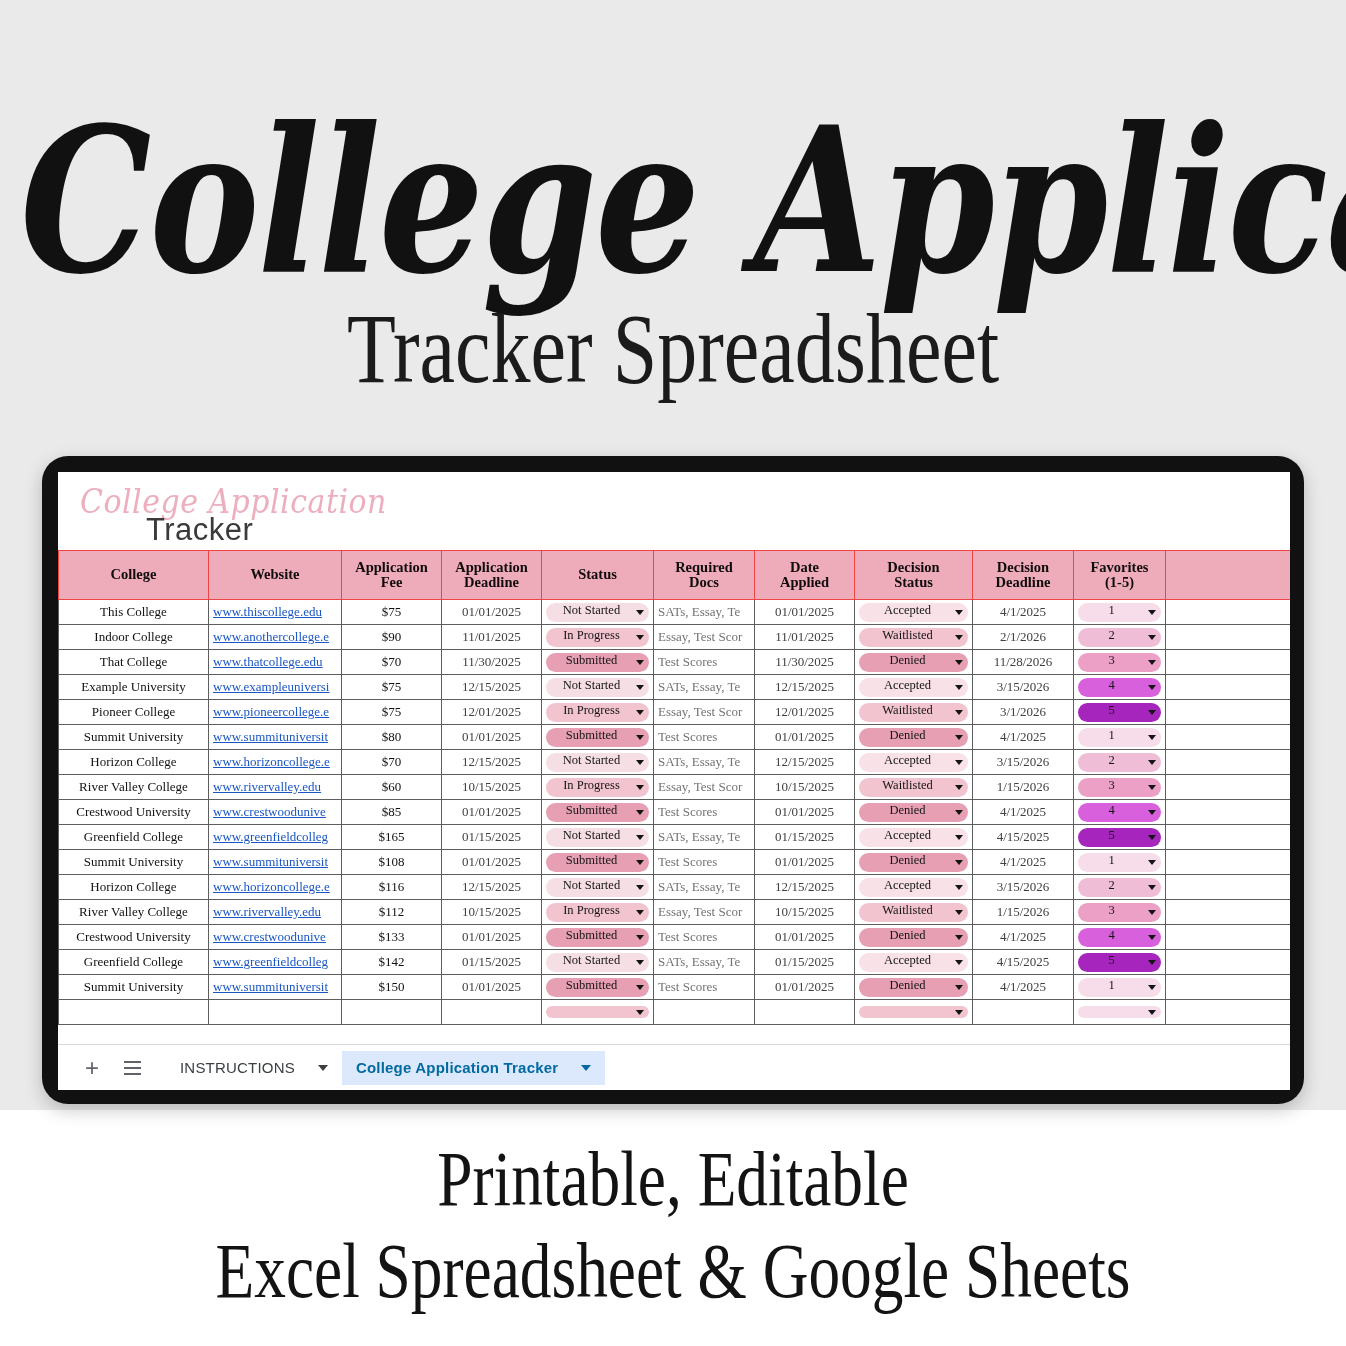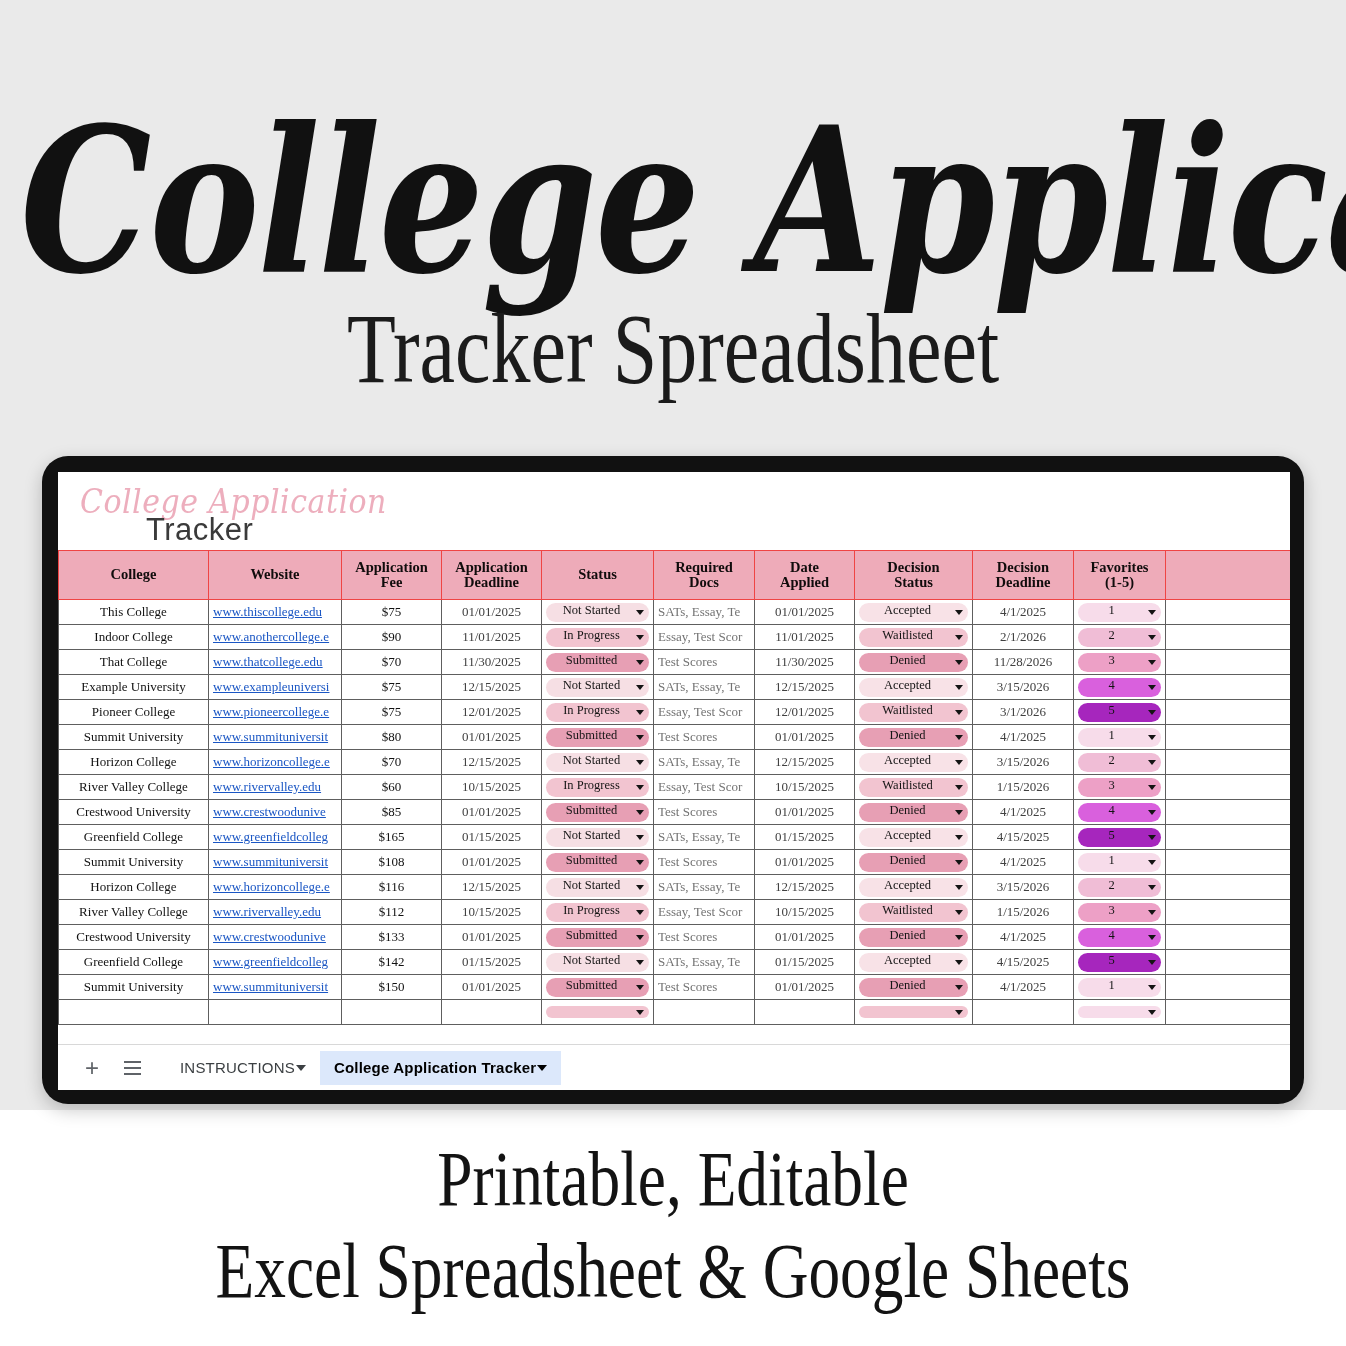--- a/index.html
+++ b/index.html
@@ -193,29 +193,29 @@
     color: #5f6368; font-size: 24px; line-height: 1;
   }
   .tb-hamb {
     width: 40px; height: 40px;
     display: flex; flex-direction: column; align-items: center; justify-content: center;
     gap: 4px;
   }
   .tb-hamb i { display:block; width: 17px; height: 2px; background: #5f6368; }
   .tab {
     height: 34px;
-    display: flex; align-items: center; gap: 1px;
+    display: flex; align-items: center; gap: 23px;
     padding: 0 14px;
     font-family: "Liberation Sans", sans-serif;
     font-size: 15px;
     letter-spacing: 0.2px;
   }
   .tab.inactive { color: #3c4043; margin-left: 14px; }
   .tab.active {
-    color: #000000; font-weight: 700;
+    color: #0369a1; font-weight: 700;
     background: #dce8fb;
   }
   .tab .caret-sm {
     width: 0; height: 0;
     border-left: 5px solid transparent;
     border-right: 5px solid transparent;
     border-top: 6px solid currentColor;
   }
 
   

